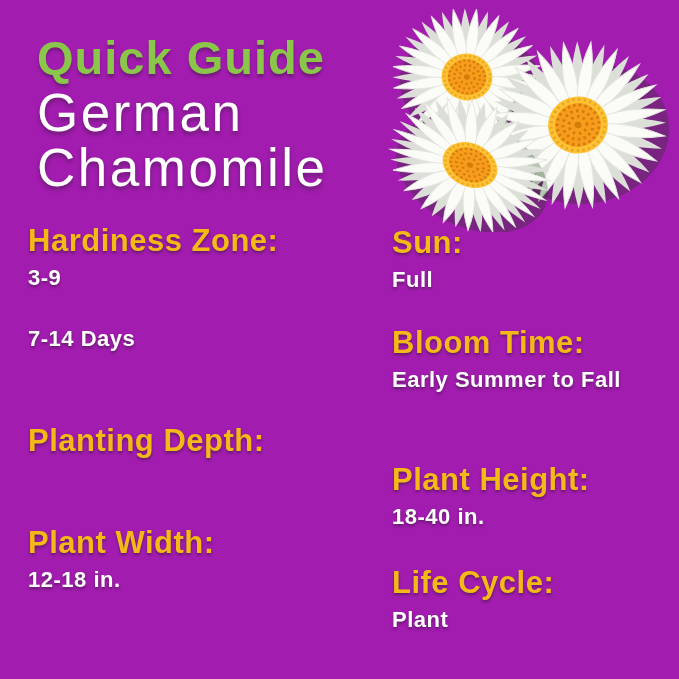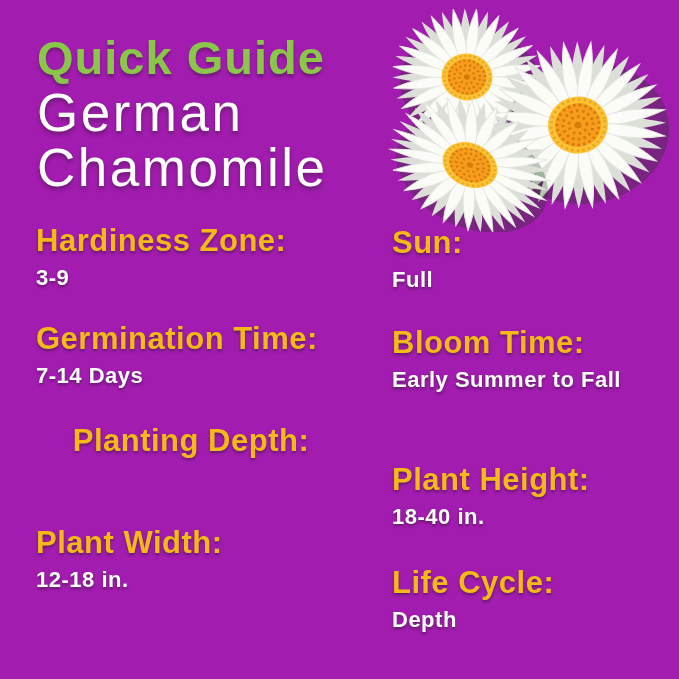--- a/index.html
+++ b/index.html
@@ -19,34 +19,34 @@
     white-space:nowrap;
   }
   .plant-name{
     position:absolute;left:37px;top:85px;margin:0;
     font-size:53px;line-height:55px;font-weight:400;letter-spacing:2.5px;
     color:#FFFFFF;
     text-shadow:0 3px 4px rgba(0,25,0,.35);
   }
   .plant-name span{display:block;}
   .attr{position:absolute;}
-  .col-left .attr{left:36px;width:310px;}
+  .col-left .attr{left:28px;width:310px;}
   .col-right .attr{left:392px;width:238px;}
   .attr .label{
     font-size:31px;line-height:37px;font-weight:700;letter-spacing:.5px;
     color:#F5B917;
     text-shadow:0 2px 3px rgba(0,25,0,.40);
     white-space:nowrap;
   }
   .attr .value{
     font-size:22px;line-height:37px;font-weight:700;letter-spacing:.5px;
     color:#FFFFFF;
     text-shadow:0 2px 3px rgba(0,25,0,.40);
   }
-  .pos-l1{top:222px;} .pos-l2{top:320px;} .pos-l3{top:422px;text-align:center;} .pos-l4{top:524px;}
+  .pos-l1{top:222px;} .pos-l2{top:320px;} .pos-l3{top:422px;} .pos-l4{top:524px;}
   .pos-r1{top:224px;} .pos-r2{top:324px;} .pos-r3{top:461px;} .pos-r4{top:564px;}
   .flowers{position:absolute;left:360px;top:0;}
 </style>
 </head>
 <body>
 
 <div class="page">
 
   <svg class="flowers" width="319" height="232" viewBox="0 0 319 232" aria-hidden="true">
     <defs>
@@ -102,21 +102,20 @@
     <span>German</span>
     <span>Chamomile</span>
   </h1>
 
   <div class="col-left">
     <div class="attr pos-l1">
       <div class="label">Hardiness Zone:</div>
       <div class="value">3-9</div>
     </div>
     <div class="attr pos-l2">
-      <div class="label">Germination Time:</div>
       <div class="value">7-14 Days</div>
     </div>
     <div class="attr pos-l3">
       <div class="label">Planting Depth:</div>
     </div>
     <div class="attr pos-l4">
       <div class="label">Plant Width:</div>
       <div class="value">12-18 in.</div>
     </div>
   </div>
@@ -129,17 +128,17 @@
     <div class="attr pos-r2">
       <div class="label">Bloom Time:</div>
       <div class="value">Early Summer to Fall</div>
     </div>
     <div class="attr pos-r3">
       <div class="label">Plant Height:</div>
       <div class="value">18-40 in.</div>
     </div>
     <div class="attr pos-r4">
       <div class="label">Life Cycle:</div>
-      <div class="value">Depth</div>
+      <div class="value">Plant</div>
     </div>
   </div>
 
 </div>
 
 </body></html>

